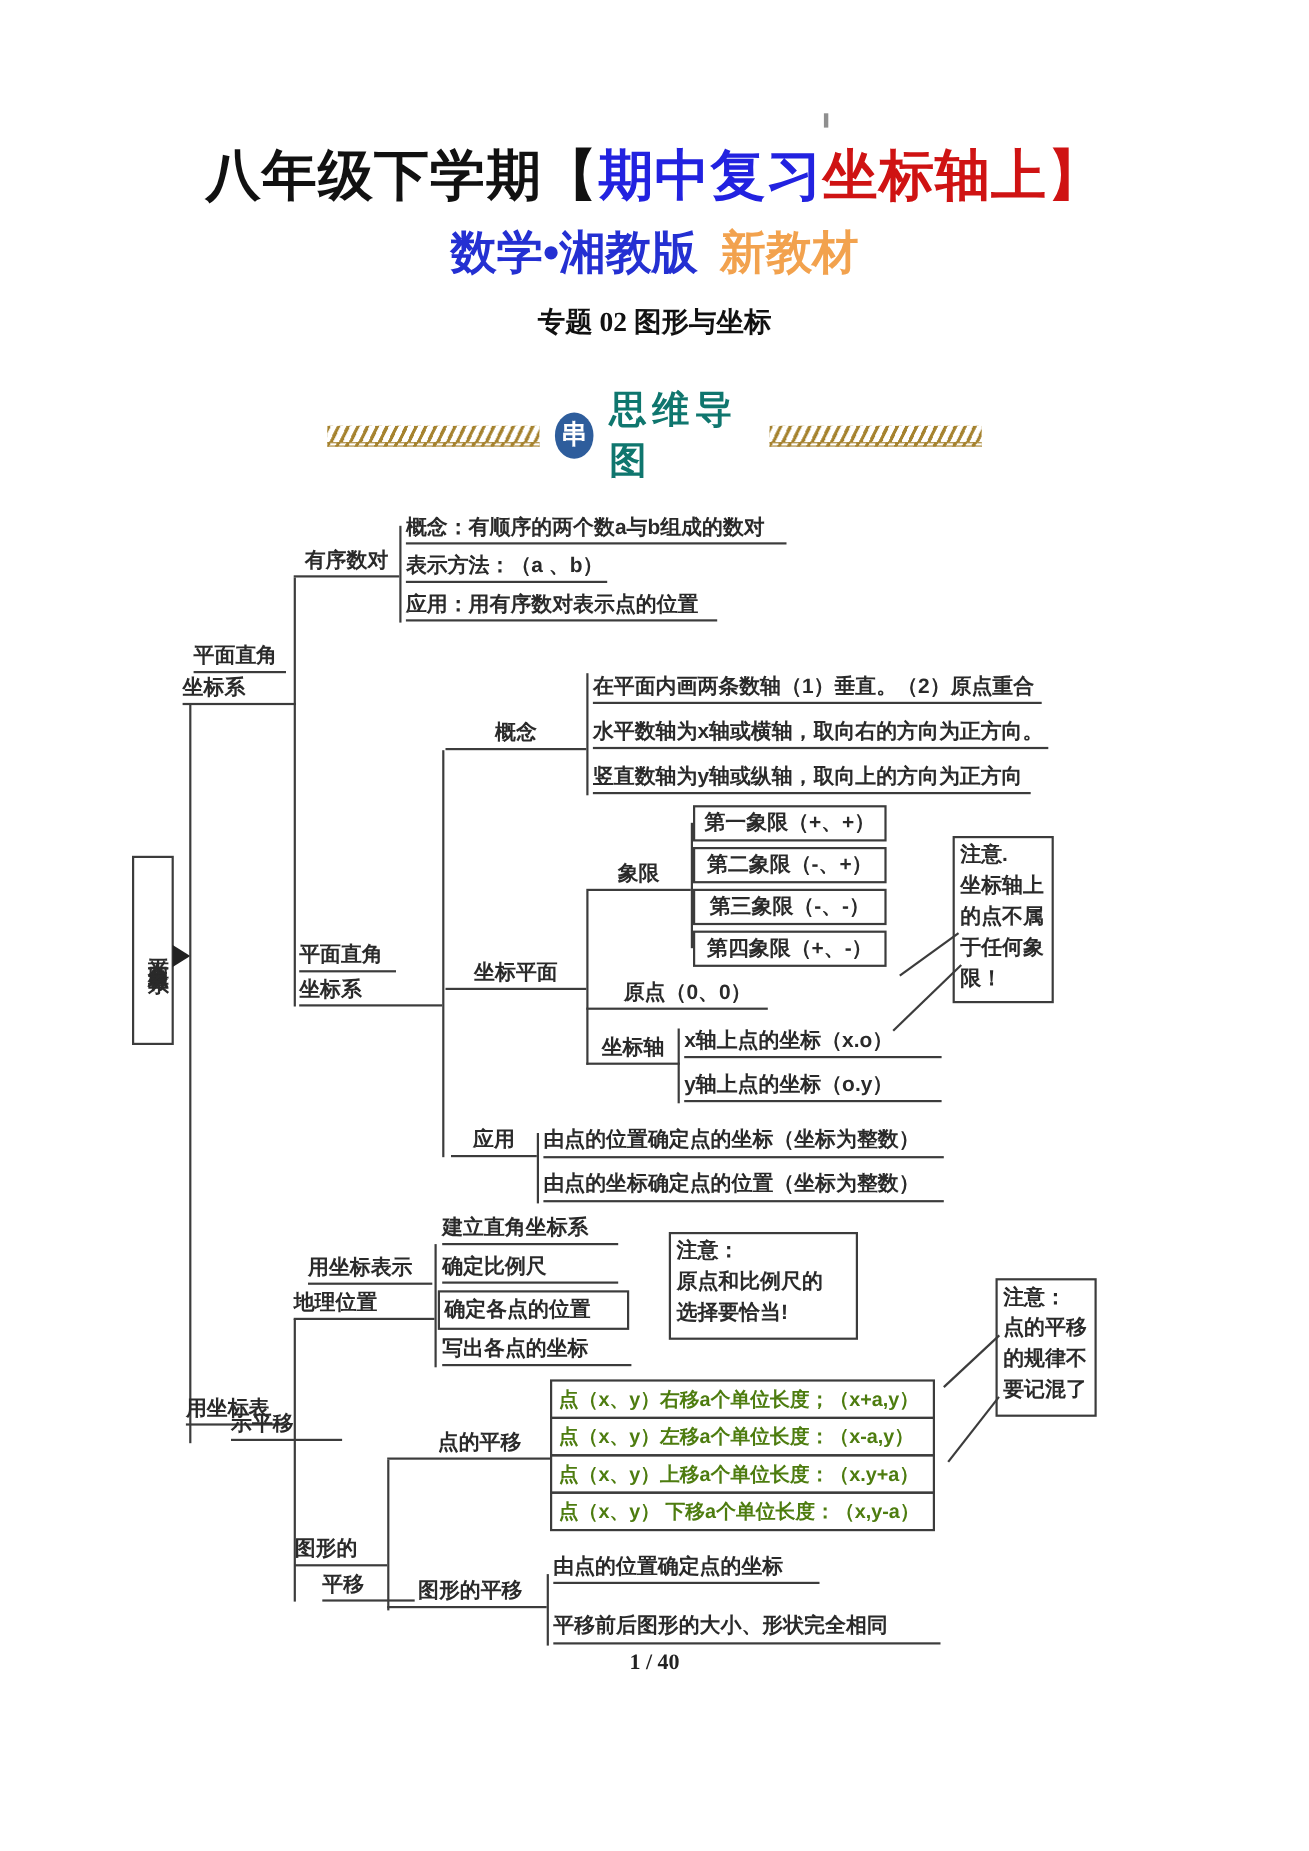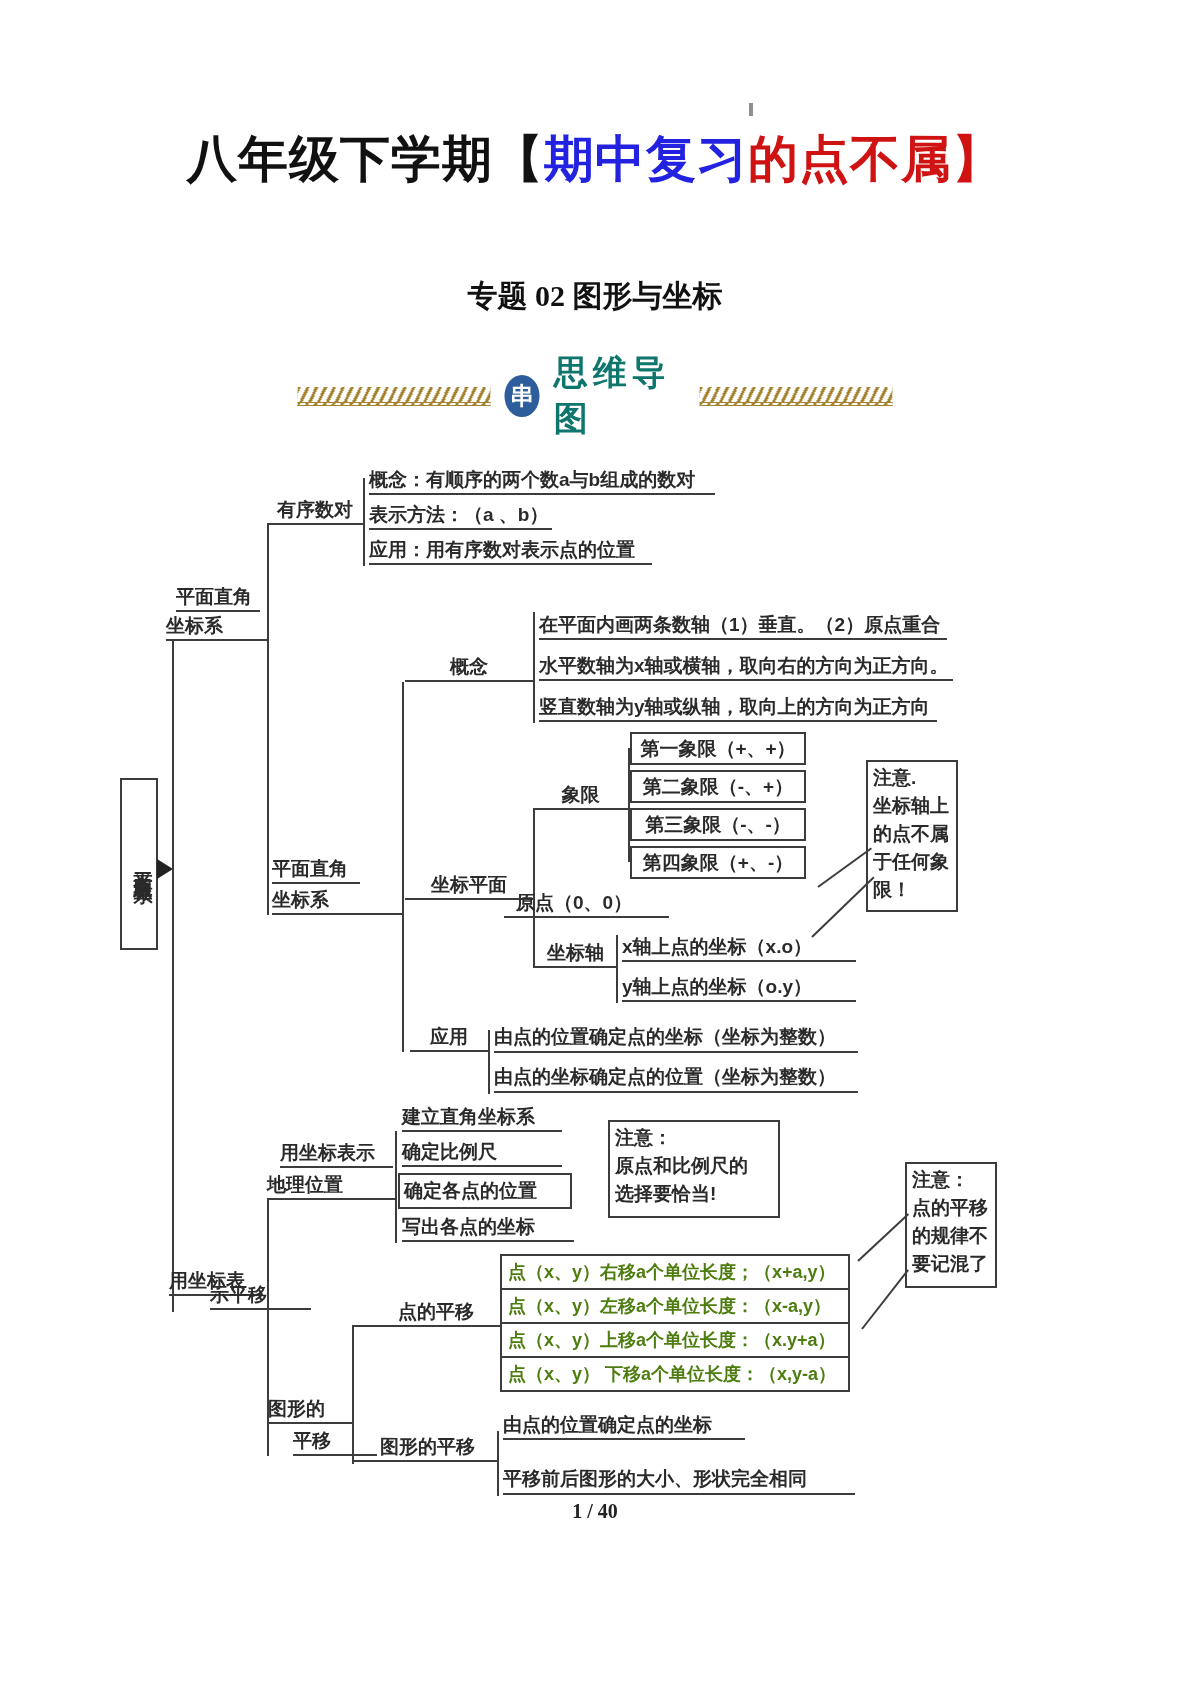--- a/index.html
+++ b/index.html
@@ -9,21 +9,21 @@
   
   .title {position:absolute; top:126px; left:0; width:100%; text-align:center;
           font-size:50px; font-weight:bold; color:#111; letter-spacing:1px; white-space:nowrap;}
   .title .blue {color:#2222e0;}
   .title .red  {color:#cf1313;}
   .subtitle {position:absolute; top:202px; left:0; width:100%; text-align:center;
              font-size:42px; font-weight:bold; white-space:nowrap;}
   .subtitle .bl {color:#2430d2;}
   .subtitle .or {color:#f2a24e; margin-left:20px;}
   .topic {position:absolute; top:276px; left:0; width:100%; text-align:center;
-          font-family:"Liberation Serif", serif; font-size:30px; font-weight:bold; color:#111;}
+          font-family:"Liberation Serif", serif; font-size:25px; font-weight:bold; color:#111;}
   .band {position:absolute; top:350px; left:50%; transform:translateX(-50%);
          display:flex; align-items:center; gap:14px;}
   .hatch {width:228px; height:12px;
           background:repeating-linear-gradient(115deg,#a5822e 0 3px,transparent 3px 8px);
           border-bottom:4px double #a5822e; padding-bottom:3px;}
   .badge {width:42px; height:42px; border-radius:50%; background:#2e5d9c; color:#fff;
           font-size:24px; font-weight:bold; text-align:center; line-height:42px;}
   .bandlabel {font-size:34px; font-weight:bold; color:#0f766e; letter-spacing:5px;}
   .artifact {position:absolute; left:749px; top:103px; width:4px; height:13px; background:#8f8f8f;}
 
@@ -52,21 +52,22 @@
   .footer {position:absolute; top:1500px; left:0; width:100%; text-align:center;
            font-family:"Liberation Serif", serif; font-size:20px; font-weight:bold; color:#222;}
 </style>
 </head>
 <body>
 
 <div class="page">
 
   <div class="artifact"></div>
 
-  <div class="title"><span>八年级下学期【</span><span class="blue">期中复习</span><span class="red">的点不属】</span></div>
+  <div class="title"><span>八年级下学期【</span><span class="blue">期中复习</span><span class="red">坐标轴上】</span></div>
+  <div class="subtitle"><span class="bl">数学•湘教版</span><span class="or">新教材</span></div>
   <div class="topic">专题 02 图形与坐标</div>
 
   <div class="band">
     <div class="hatch"></div>
     <div class="badge">串</div>
     <div class="bandlabel">思维导图</div>
     <div class="hatch"></div>
   </div>
 
   <div class="rootbox">平面直角坐标系</div>
@@ -96,21 +97,21 @@
   <div class="t u ctr" style="left:405px;top:871px;width:128px;height:29px;">坐标平面</div>
   <div class="vl" style="left:533px;top:810px;height:158px;"></div>
 
   <div class="t u ctr" style="left:533px;top:781px;width:95px;height:29px;">象限</div>
   <div class="vl" style="left:628px;top:748px;height:114px;"></div>
   <div class="qbox" style="left:630px;top:732px;">第一象限（+、+）</div>
   <div class="qbox" style="left:630px;top:770px;">第二象限（-、+）</div>
   <div class="qbox" style="left:630px;top:808px;">第三象限（-、-）</div>
   <div class="qbox" style="left:630px;top:846px;">第四象限（+、-）</div>
 
-  <div class="t u" style="left:504px;top:889px;width:165px;height:29px;padding-left:12px;">原点（0、0）</div>
+  <div class="t u" style="left:533px;top:889px;width:165px;height:29px;padding-left:34px;">原点（0、0）</div>
   <div class="t u ctr" style="left:533px;top:939px;width:85px;height:29px;">坐标轴</div>
   <div class="vl" style="left:616px;top:935px;height:68px;"></div>
   <div class="t u" style="left:622px;top:933px;width:234px;height:29px;">x轴上点的坐标（x.o）</div>
   <div class="t u" style="left:622px;top:973px;width:234px;height:29px;">y轴上点的坐标（o.y）</div>
 
   <div class="bx note" style="left:866px;top:760px;width:92px;height:152px;">注意.
 坐标轴上
 的点不属
 于任何象
 限！</div>

